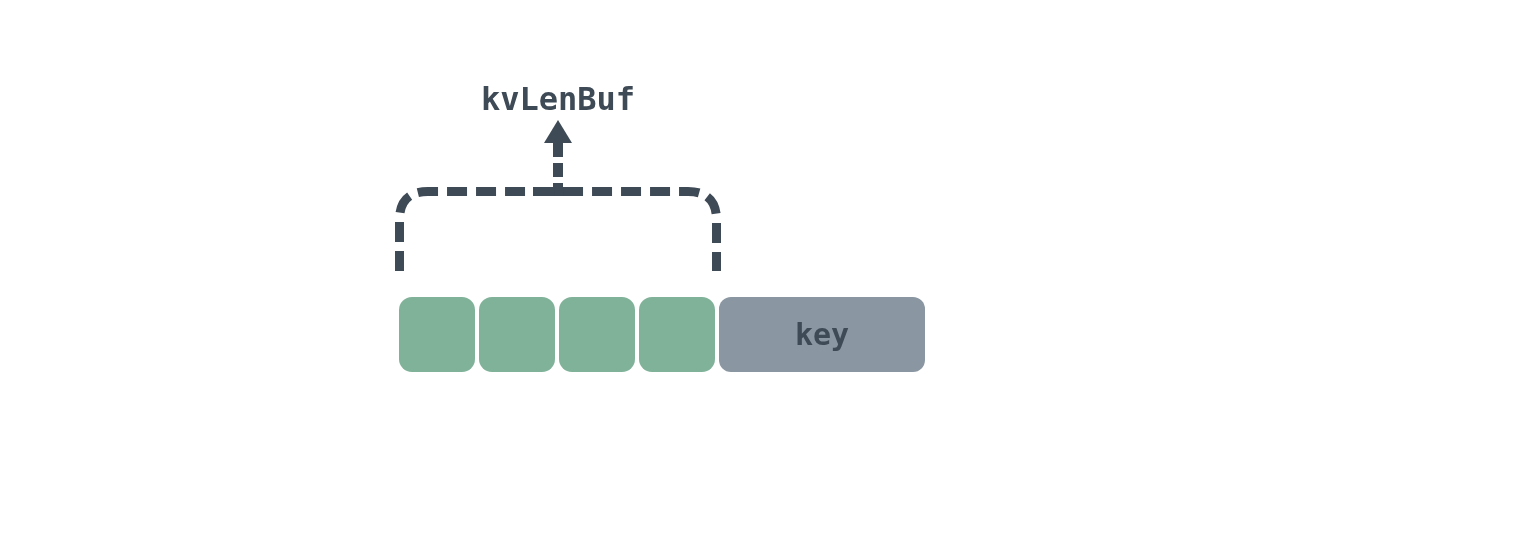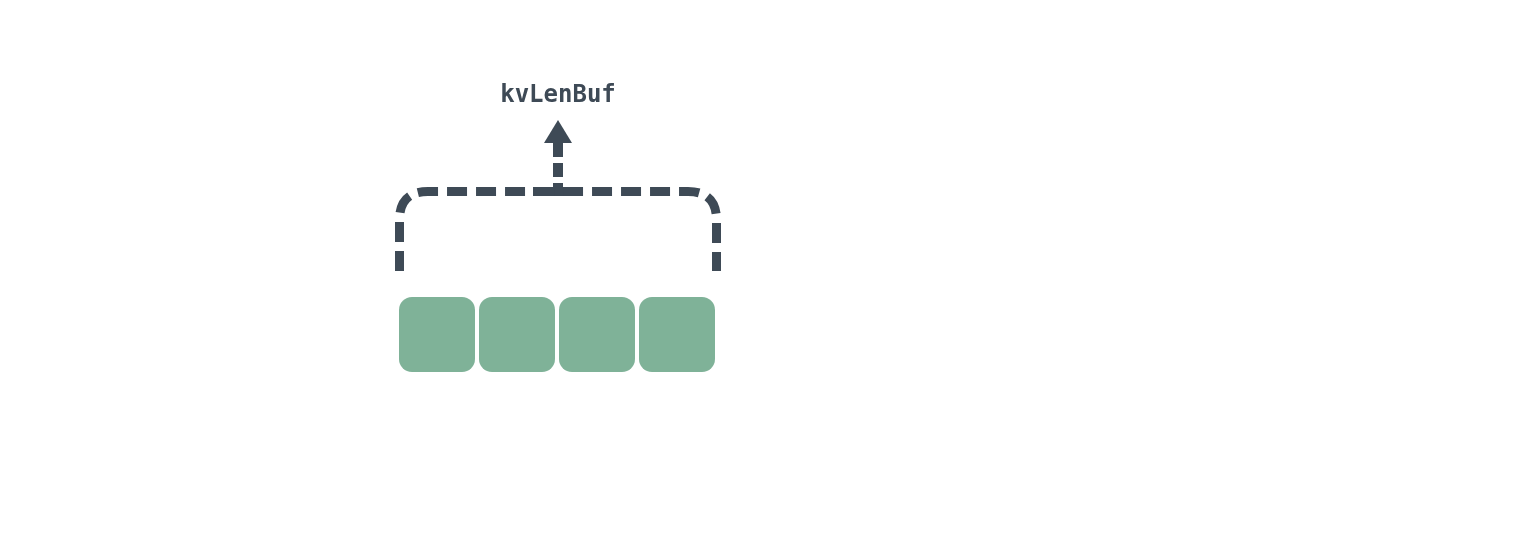--- a/index.html
+++ b/index.html
@@ -20,21 +20,21 @@
     height: 543px;
     background: var(--bg);
     overflow: hidden;
     font-family: "DejaVu Sans Mono", "Liberation Mono", monospace;
   }
   .pointer-label {
     position: absolute;
     top: 80px;
     left: 558px;
     transform: translateX(-50%);
-    font-size: 24px;
+    font-size: 32px;
     font-weight: bold;
     color: var(--ink);
     white-space: nowrap;
     letter-spacing: 0;
   }
   svg.overlay {
     position: absolute;
     top: 0;
     left: 0;
     width: 1530px;
@@ -107,15 +107,18 @@
     <path class="dash-brace" d="M 399.5 271 L 399.5 220 Q 399.5 191.5 428 191.5 L 688 191.5 Q 716.5 191.5 716.5 220 L 716.5 271"></path>
   </svg>
 
   <div class="buffer-row">
     <div class="len-group">
         <div class="len-cell"></div>
         <div class="len-cell"></div>
         <div class="len-cell"></div>
         <div class="len-cell"></div>
       </div>
+    <div class="kv-box">
+      <span>key</span>
+    </div>
   </div>
 
 </div>
 
 </body></html>

